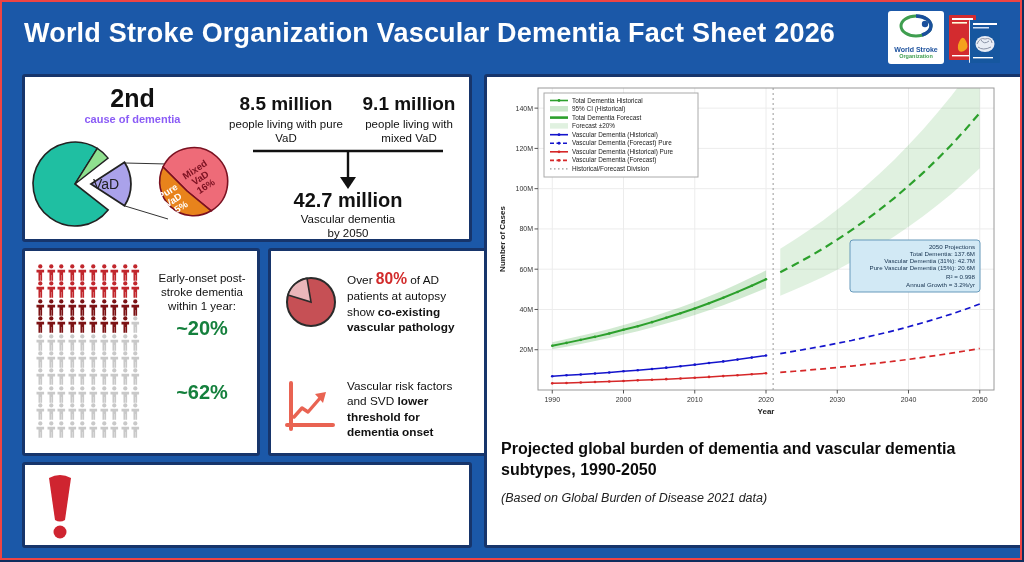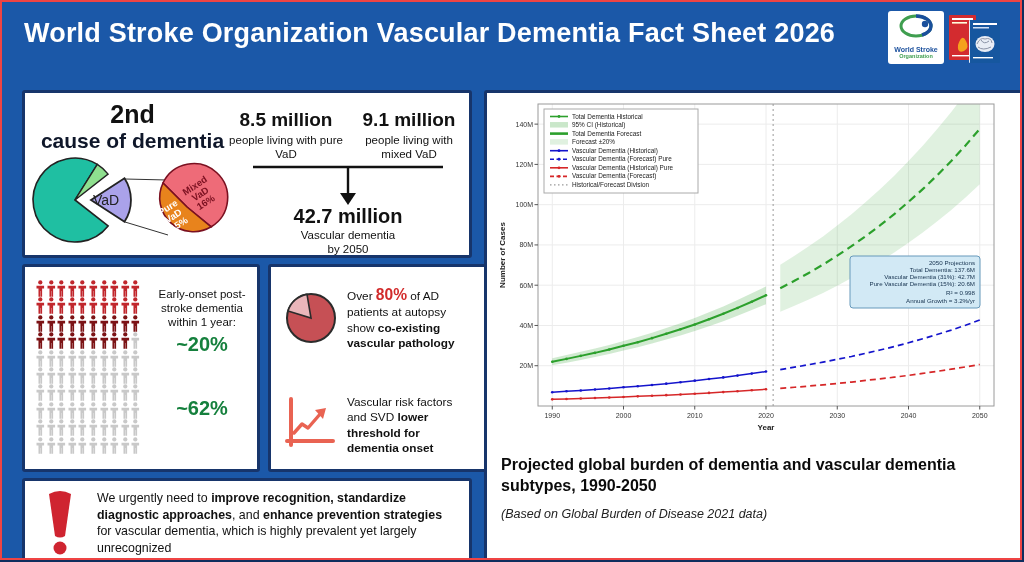--- a/index.html
+++ b/index.html
@@ -7,29 +7,29 @@
   .page{position:relative;width:1018px;height:556px;background:#1b58a8;border:2px solid #ef4444;overflow:hidden;}
   
   .hdr-title{position:absolute;left:22px;top:16px;font-size:27px;font-weight:bold;color:#ffffff;letter-spacing:.2px;}
   .wso-box{position:absolute;left:886px;top:9px;width:56px;height:53px;background:#fff;border-radius:3px;text-align:center;}
   .wso-box .l1{font-size:7px;font-weight:bold;color:#1a4f9c;line-height:7px;margin-top:1px;}
   .wso-box .l2{font-size:5.5px;font-weight:bold;color:#3f9e4f;line-height:6px;}
   .cover{position:absolute;border-radius:1px;}
   .cover.red{left:947px;top:13px;width:27px;height:45px;background:#d32b2f;}
   .cover.blue{left:967px;top:18px;width:30px;height:43px;background:#16579f;border-left:1px solid #e8eef6;}
   
-  .panel{position:absolute;background:#ffffff;border:3px solid #17356b;border-radius:3px;box-sizing:border-box;margin-top:16px;}
+  .panel{position:absolute;background:#ffffff;border:3px solid #17356b;border-radius:3px;box-sizing:border-box;}
   #panel-top{left:20px;top:72px;width:450px;height:168px;}
   #panel-picto{left:20px;top:246px;width:238px;height:208px;}
   #panel-autopsy{left:266px;top:246px;width:244px;height:208px;}
   #panel-urgent{left:20px;top:460px;width:450px;height:86px;}
   #panel-chart{left:482px;top:72px;width:632px;height:474px;}
   
   .rank{position:absolute;left:0;top:8px;width:215px;text-align:center;font-size:25px;font-weight:bold;color:#111;line-height:26px;}
-  .rank-sub{position:absolute;left:0;top:36px;width:215px;text-align:center;font-size:21px;font-weight:bold;color:#0f172a;}
+  .rank-sub{position:absolute;left:0;top:36px;width:215px;text-align:center;font-size:11px;font-weight:bold;color:#8b5cf6;}
   .pies{position:absolute;left:2px;top:52px;}
   
   .stat-col{position:absolute;text-align:center;color:#111;}
   .stat-col .val{font-size:19px;font-weight:bold;}
   .stat-col .cap{font-size:11.5px;line-height:1.25;margin-top:2px;}
   #col1{left:202px;top:16px;width:118px;}
   #col2{left:326px;top:16px;width:116px;}
   .total-blk{position:absolute;left:202px;top:112px;width:242px;text-align:center;color:#111;}
   .total-blk .val{font-size:20px;font-weight:bold;}
   .total-blk .cap{font-size:11.5px;line-height:1.2;margin-top:1px;}
@@ -463,21 +463,20 @@
       <polygon points="30,15 41,13 38,24" fill="#e96352"></polygon>
     </svg>
     <div class="fact-txt" style="top:128px;"><span>Vascular risk factors and SVD </span><span class="seg-b">lower threshold for dementia onset</span></div>
   </section>
 
   <section class="panel" id="panel-urgent">
     <svg class="urgent-icon" width="30" height="66" viewBox="0 0 30 66">
       <path d="M4,4 Q15,-2 26,4 L20,46 Q15,49 10,46 Z" fill="#cf2430"></path>
       <circle cx="15" cy="58" r="6.5" fill="#cf2430"></circle>
     </svg>
-    <div class="urgent-txt"><span>We urgently need to </span><span class="seg-b">improve recognition, standardize diagnostic approaches</span><span>, and </span><span class="seg-b">enhance prevention strategies</span><span> for vascular dementia, which is highly prevalent yet largely unrecognized</span></div>
   </section>
 
   <section class="panel" id="panel-chart">
     <div id="chart-host"><svg width="508" height="340" viewBox="0 0 508 340">
           <defs>
             <clipPath id="pc">
               <rect x="44" y="6" width="456" height="302"></rect>
             </clipPath>
           </defs>
           <line x1="58.25" y1="6" x2="58.25" y2="308" stroke="#ececec" stroke-width="1"></line>

